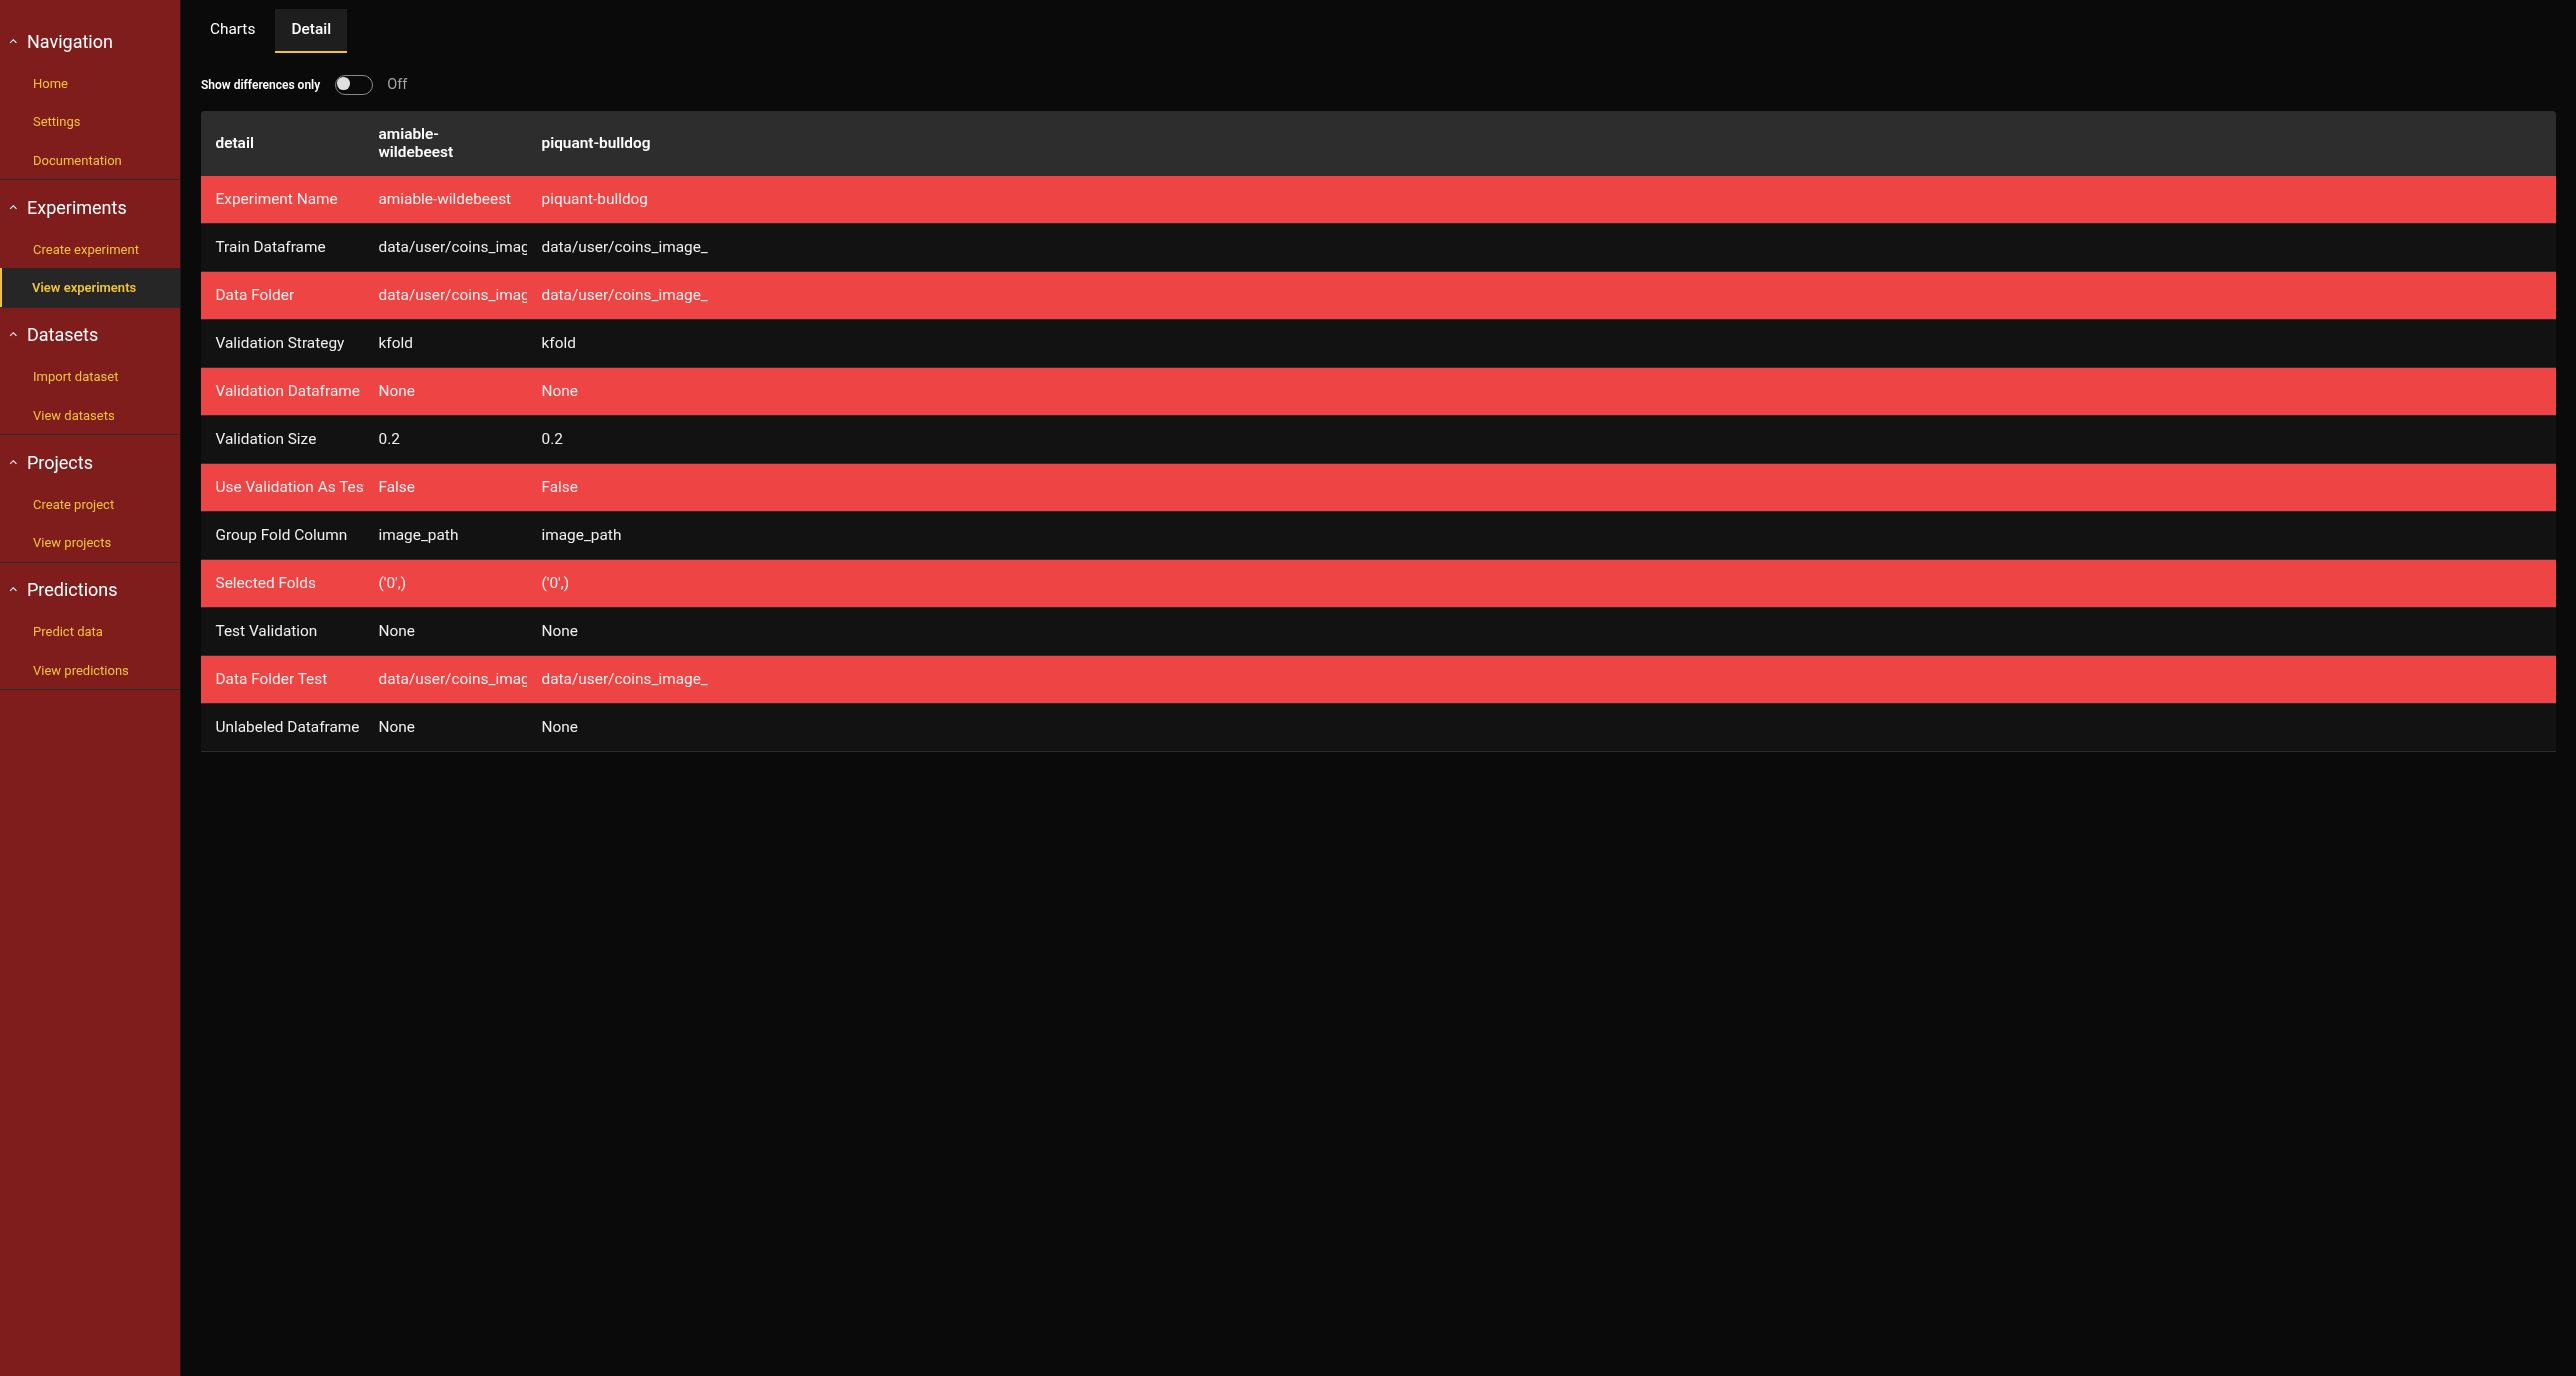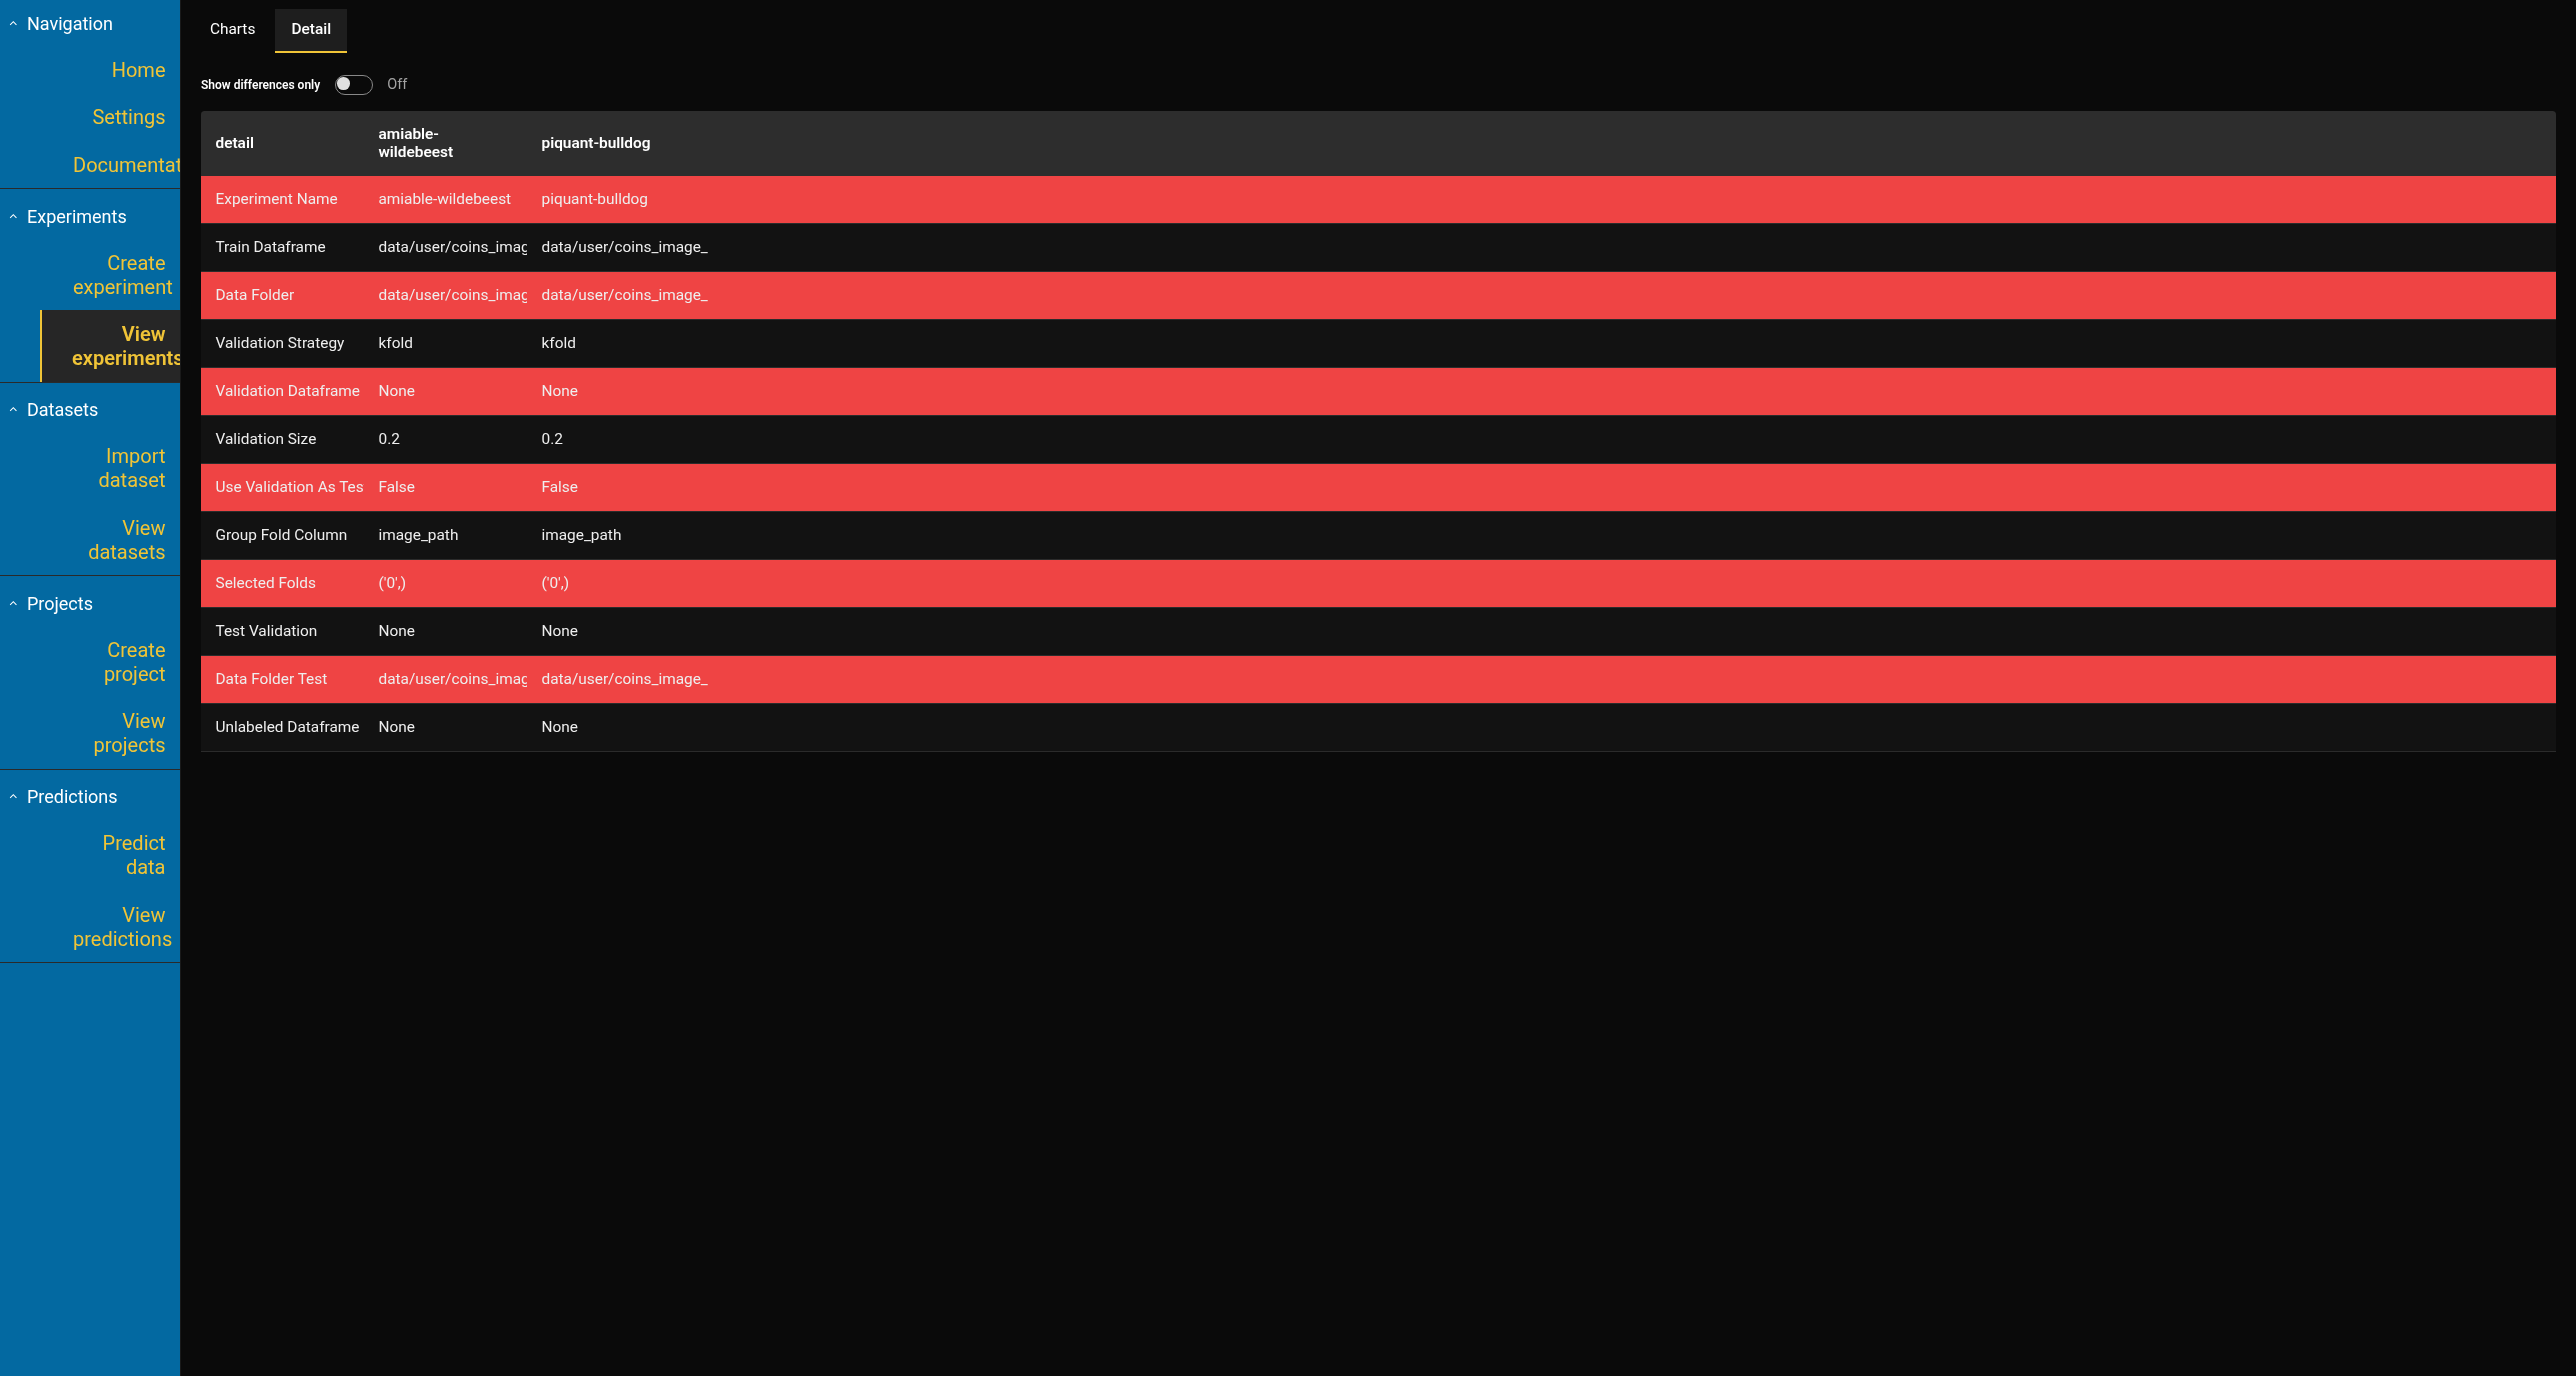--- a/index.html
+++ b/index.html
@@ -18,24 +18,24 @@
   }
   .app {
     display: flex;
     width: 100%;
     height: 100%;
   }
   
   .sidebar {
     width: 181px;
     min-width: 181px;
-    background: #0369a1;
+    background: #7f1d1d;
     border-right: 0.9px solid #1a1a1a;
     overflow-y: auto;
-    text-align: right;
+    padding-top: 18px;
   }
   .nav-section {
     margin-bottom: 3.6px;
     border-bottom: 0.9px solid #2a2a2a;
   }
   .nav-section-header {
     display: flex;
     align-items: center;
     padding: 12.6px 7.2px 12.6px 7.2px;
     font-size: 18px;
@@ -44,23 +44,22 @@
     cursor: pointer;
   }
   .nav-section-header .chev {
     margin-right: 7.2px;
     display: inline-flex;
     align-items: center;
   }
   .nav-item {
     padding: 11.7px 14.5px 11.7px 33px;
     color: #f0c437;
-    font-size: 20px;
+    font-size: 13px;
     cursor: pointer;
-    margin-left: 40px;
   }
   .nav-item.active {
     background: #262626;
     border-left: 2.7px solid #f0c437;
     padding-left: 30px;
     font-weight: 600;
   }
   
   .main {
     flex: 1;

